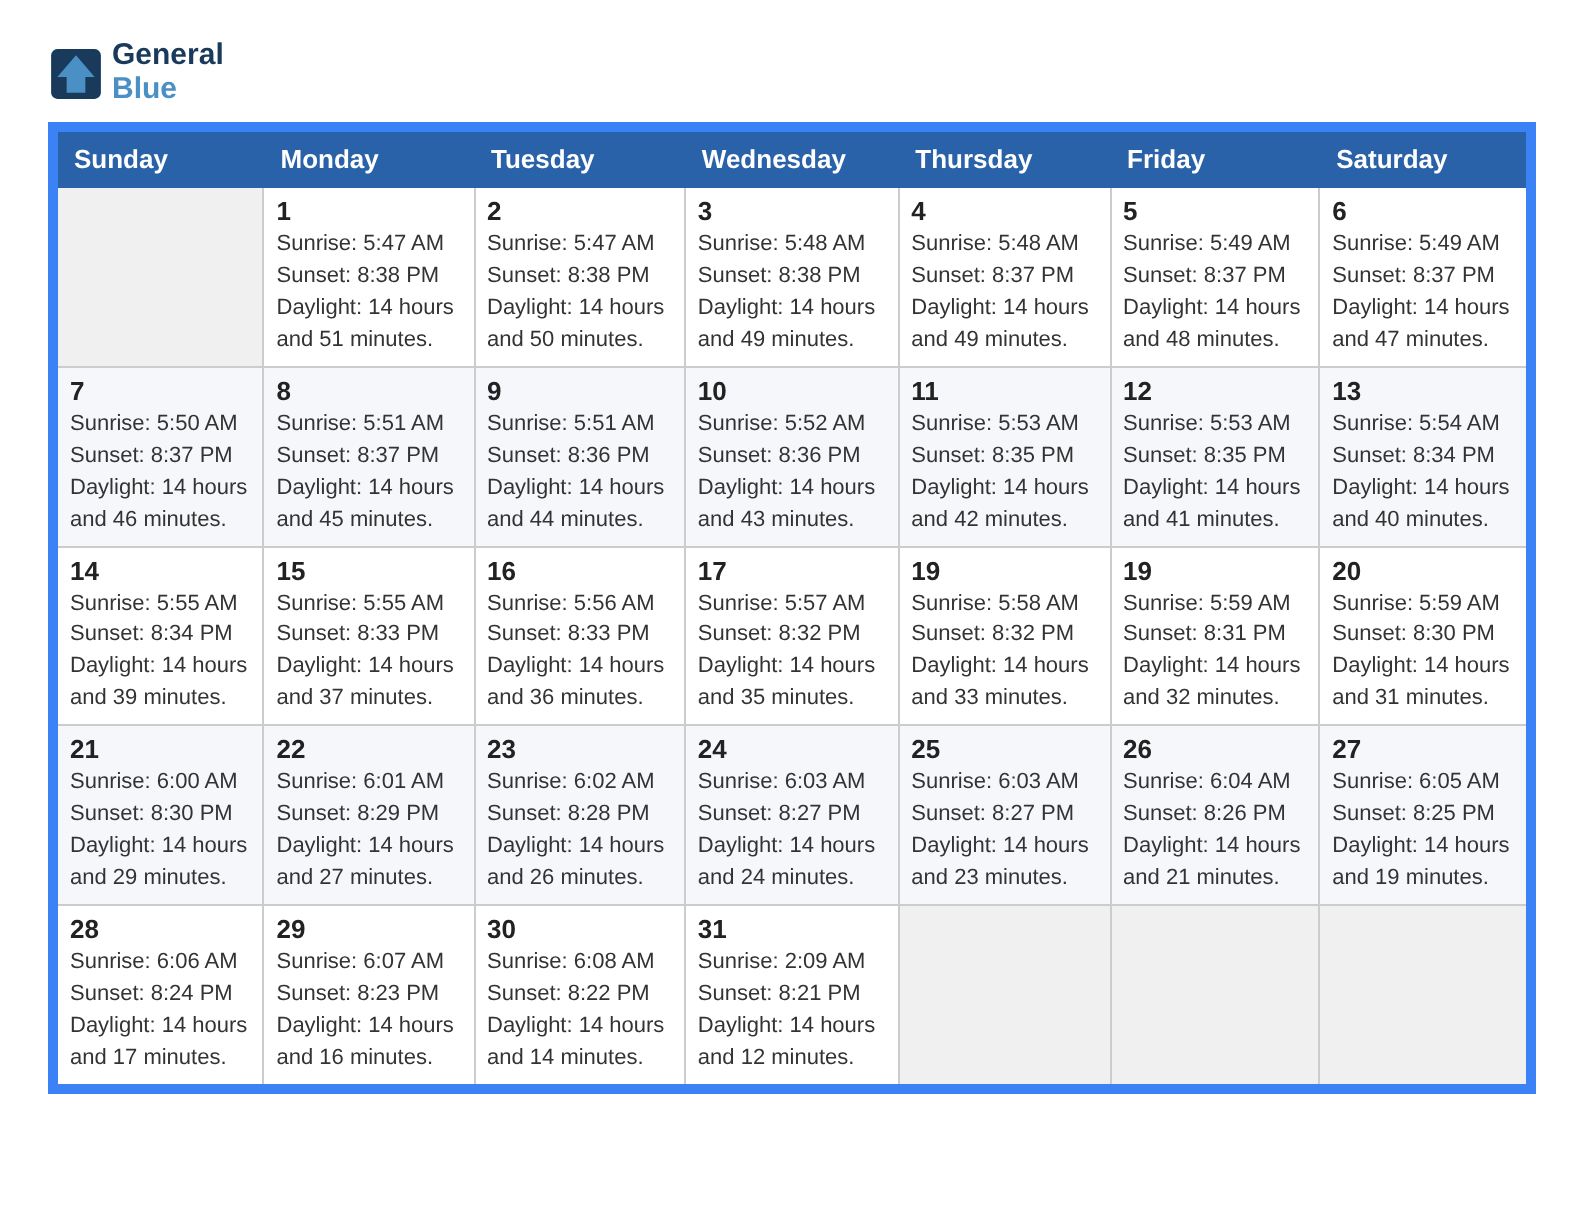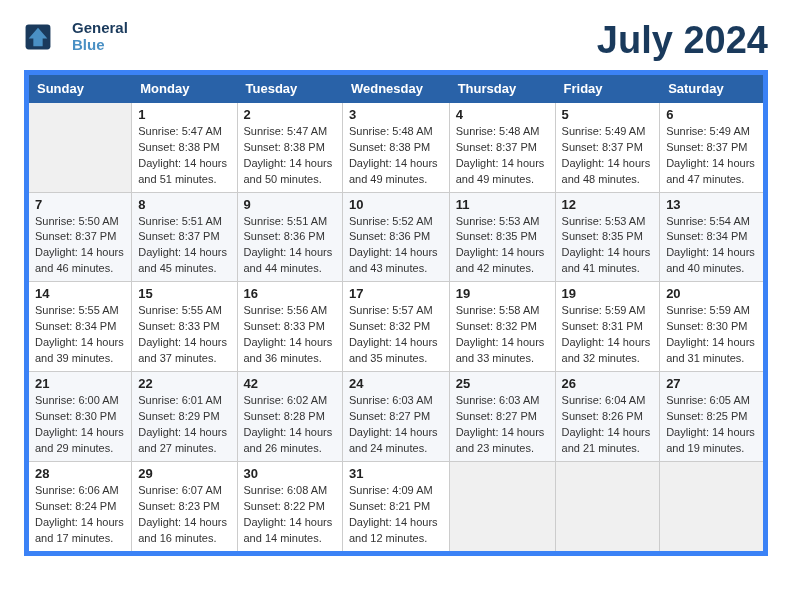--- a/index.html
+++ b/index.html
@@ -12,21 +12,21 @@
     }
     .header-area {
       display: flex;
       justify-content: space-between;
       align-items: flex-start;
       margin-bottom: 8px;
     }
     .logo {
       display: flex;
       align-items: center;
-      gap: 16px;
+      gap: 0;
     }
     .logo-text {
       font-size: 15px;
       font-weight: bold;
       color: #1a3a5c;
       line-height: 1.1;
     }
     .logo-text span {
       color: #4a90c4;
     }
@@ -97,21 +97,20 @@
     <svg class="logo-icon" viewBox="0 0 36 36">
       <rect x="2" y="2" width="32" height="32" rx="4" fill="#1a3a5c"></rect>
       <polygon points="18,6 30,20 24,20 24,30 12,30 12,20 6,20" fill="#4a90c4"></polygon>
     </svg>
     <div class="logo-text">
       <div>General</div>
       <div><span>Blue</span></div>
     </div>
   </div>
   <div class="title-area">
-    <div class="month-title">July 2024</div>
   </div>
 </div>
 
 <table class="calendar">
   <thead>
     <tr id="header-row">
         <th>Sunday</th>
         <th>Monday</th>
         <th>Tuesday</th>
         <th>Wednesday</th>
@@ -277,21 +276,21 @@
 and 29 minutes.</div>
         </td>
         <td>
           <div class="day-number">22</div>
           <div class="day-info" style="white-space: pre-line;">Sunrise: 6:01 AM
 Sunset: 8:29 PM
 Daylight: 14 hours
 and 27 minutes.</div>
         </td>
         <td>
-          <div class="day-number">42</div>
+          <div class="day-number">23</div>
           <div class="day-info" style="white-space: pre-line;">Sunrise: 6:02 AM
 Sunset: 8:28 PM
 Daylight: 14 hours
 and 26 minutes.</div>
         </td>
         <td>
           <div class="day-number">24</div>
           <div class="day-info" style="white-space: pre-line;">Sunrise: 6:03 AM
 Sunset: 8:27 PM
 Daylight: 14 hours
@@ -336,21 +335,21 @@
         </td>
         <td>
           <div class="day-number">30</div>
           <div class="day-info" style="white-space: pre-line;">Sunrise: 6:08 AM
 Sunset: 8:22 PM
 Daylight: 14 hours
 and 14 minutes.</div>
         </td>
         <td>
           <div class="day-number">31</div>
-          <div class="day-info" style="white-space: pre-line;">Sunrise: 4:09 AM
+          <div class="day-info" style="white-space: pre-line;">Sunrise: 2:09 AM
 Sunset: 8:21 PM
 Daylight: 14 hours
 and 12 minutes.</div>
         </td>
         <td class="empty-cell"></td>
         <td class="empty-cell"></td>
         <td class="empty-cell"></td>
       </tr>
     </tbody>
 </table>

